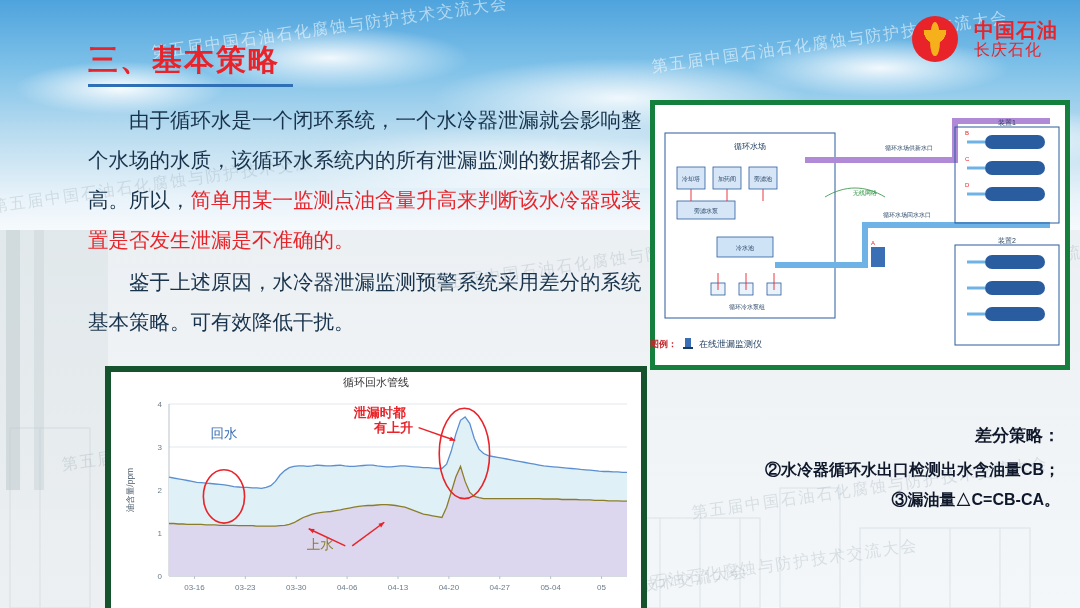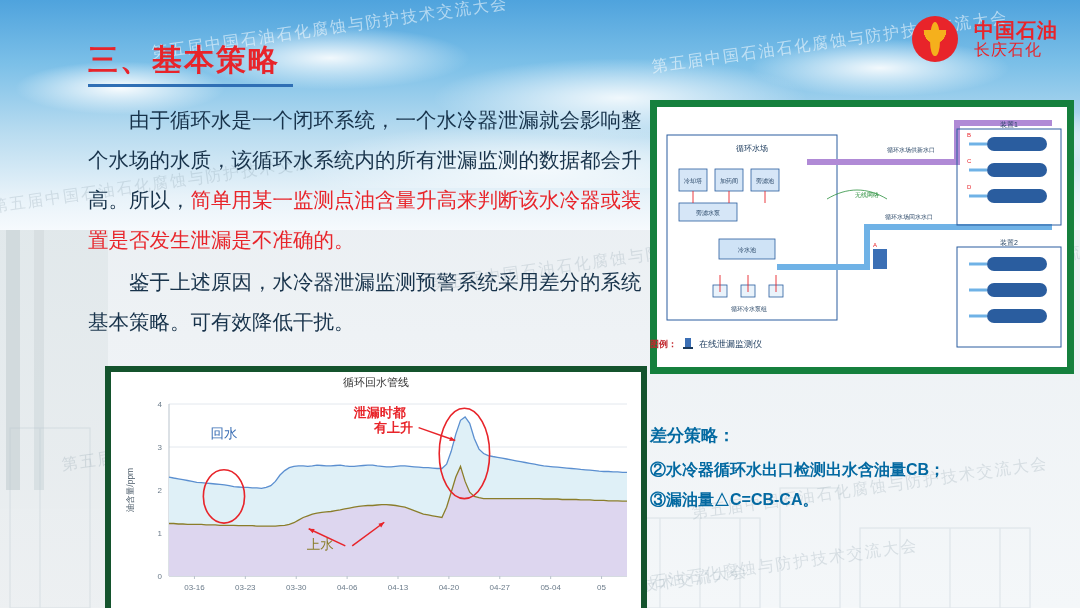--- a/index.html
+++ b/index.html
@@ -46,37 +46,37 @@
   .logo-text .l1{font-size:20px;font-weight:bold;color:#e8242a;letter-spacing:1px;}
   .logo-text .l2{font-size:16px;font-weight:normal;color:#e8242a;letter-spacing:1px;}
 
   
   .textblock{position:absolute;left:88px;top:100px;width:560px;color:#17324a;font-size:20.5px;line-height:40px;}
   .textblock p{margin:0 0 2px 0;text-indent:2em;}
   .hl{color:#e8242a;text-align:right;}
 
   
   .diagram{position:absolute;left:650px;top:100px;width:410px;height:260px;background:#14b8a6;
-    border:7px solid #15803d;}
+    border:5px solid #15803d;}
   .diagram-legend{position:absolute;left:650px;top:336px;width:478px;font-size:9px;color:#c1272d;}
   .legend-row{display:flex;align-items:center;gap:4px;}
   .legend-label{color:#c1272d;font-weight:bold;}
   .legend-text{color:#1b3a5c;}
 
   
   .chartbox{position:absolute;left:105px;top:366px;width:530px;height:240px;background:#ffffff;
     border:6px solid #14532d;}
   .chart-title{text-align:center;font-size:11px;color:#333;padding-top:3px;}
   svg.chart{display:block;}
   .annot{fill:#e8242a;font-size:13px;font-weight:bold;}
   .serieslabel-blue{fill:#3b6fb5;font-size:13.5px;}
   .serieslabel-olive{fill:#8a7d2a;font-size:13.5px;}
 
   
-  .strategy{position:absolute;left:648px;top:420px;width:412px;height:165px;color:#0369a1;}
+  .strategy{position:absolute;left:648px;top:420px;width:412px;height:165px;color:#0f172a;text-align:right;}
   .strategy .st-title{font-size:17px;font-weight:bold;margin:4px 0 8px 2px;}
   .strategy .st-item{font-size:16px;font-weight:bold;line-height:30px;margin-left:2px;}
   sub{font-size:11px;}
 </style>
 </head>
 <body>
 
 <div id="slide">
 
   <div class="bg-lower"></div>

